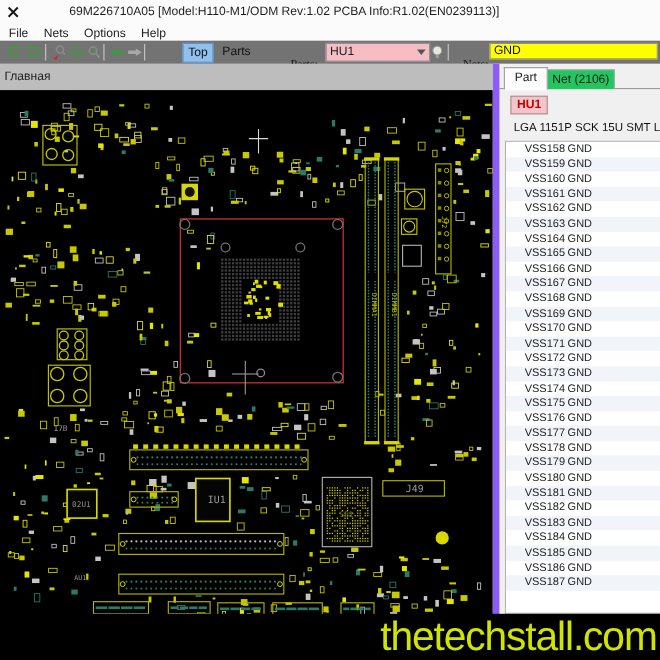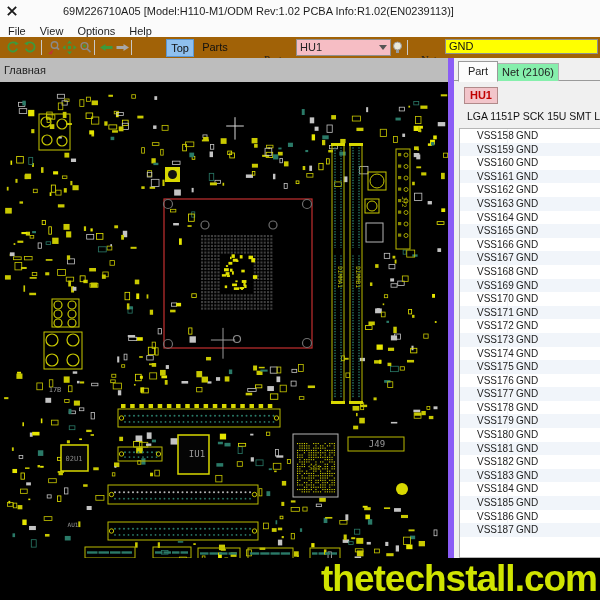--- a/index.html
+++ b/index.html
@@ -9,21 +9,21 @@
   
   .titlebar{position:absolute;left:0;top:0;width:600px;height:21px;background:#fbfbfb;display:flex;align-items:center;}
   .titlebar .appicon{width:12px;height:12px;margin:0 6px 0 6px;flex:0 0 auto;}
   .titlebar .title{font-size:11px;color:#1d1d1d;white-space:nowrap;margin-left:39px;}
 
   
   .menubar{position:absolute;left:0;top:21px;width:600px;height:16px;background:#fbfbfb;display:flex;align-items:flex-end;}
   .menubar .mitem{font-size:11px;color:#1d1d1d;padding:0 6px;margin-left:2px;cursor:default;}
 
   
-  .toolbar{position:absolute;left:0;top:37px;width:600px;height:21px;background:#a16207;border-bottom:1px solid #d8d8d8;}
+  .toolbar{position:absolute;left:0;top:37px;width:600px;height:21px;background:#737373;border-bottom:1px solid #d8d8d8;}
   .tbtn{position:absolute;top:2px;width:17px;height:17px;display:flex;align-items:center;justify-content:center;}
   .tsep{position:absolute;top:3px;width:1px;height:15px;background:#c8c8c8;}
   .topbtn{position:absolute;top:2px;height:16px;font-size:11px;color:#111;display:flex;align-items:center;justify-content:center;}
   #btn-top{left:166px;width:26px;background:var(--top-active,#8fc0ee);border:1px solid #5a96d2;}
   #btn-bottom{left:195px;width:40px;}
   .tlabel{position:absolute;top:12px;height:21px;line-height:21px;font-size:11px;color:#1d1d1d;font-family:Liberation Serif, serif;}
   #parts-label{left:264px;}
   #nets-label{left:421px;}
   .combo{position:absolute;left:296px;top:2px;width:90px;height:15px;background:var(--parts-bg,#f6bdc4);border:1px solid #8f8f8f;font-size:11px;color:#222;line-height:15px;padding-left:3px;}
   .combo .chev{position:absolute;right:3px;top:5px;width:0;height:0;border-left:4px solid transparent;border-right:4px solid transparent;border-top:5px solid #555;}
@@ -34,54 +34,54 @@
   .hometab{position:absolute;left:4px;top:0;height:24px;line-height:24px;font-size:11px;color:#222;}
   .filetab{position:absolute;left:40px;top:2px;height:21px;line-height:21px;background:#fafafa;border:1px solid #9a9a9a;border-bottom:none;font-size:11px;color:#222;padding:0 9px;white-space:nowrap;}
 
   
   .board{position:absolute;left:0;top:82px;width:448px;height:518px;background:#000;}
 
   
   .panel{position:absolute;left:448px;top:58px;width:152px;height:542px;background:#f0f0f0;border-left:6px solid #8b5cf6;}
   .ptab{position:absolute;font-size:11px;color:#222;text-align:center;}
   .ptab-part{left:4px;top:3px;width:38px;height:19px;line-height:19px;background:#fcfcfc;border:1px solid #9a9a9a;border-bottom:1px solid #fcfcfc;z-index:2;}
-  .ptab-net{left:43px;top:5px;width:60px;height:17px;line-height:17px;background:#86efac;border:1px solid #b0b0b0;border-bottom:none;z-index:1;}
+  .ptab-net{left:43px;top:5px;width:60px;height:17px;line-height:17px;background:#22c55e;border:1px solid #b0b0b0;border-bottom:none;z-index:1;}
   .ptabline{position:absolute;left:0;top:22px;width:152px;height:1px;background:#9a9a9a;}
   .partref{position:absolute;left:10px;top:29px;width:32px;height:15px;background:#f2c5ca;border:1px solid #b08a8a;color:var(--ref-red,#c00000);font-weight:bold;font-size:11px;text-align:center;line-height:15px;}
   .partdesc{position:absolute;left:13px;top:52px;width:139px;font-size:10.5px;color:#111;white-space:nowrap;overflow:hidden;}
   .nettable{position:absolute;left:5px;top:70px;width:146px;height:428px;background:#fff;border:1px solid #b5b5b5;border-right:none;overflow:hidden;}
   .thead{display:flex;height:17px;border-bottom:1px solid #cfcfcf;background:#fdfdfd;font-size:10.5px;color:#333;}
   .thead .c1{width:48px;border-right:1px solid #dfdfdf;display:flex;align-items:center;}
   .thead .c1 .pin{margin-left:15px;}
   .thead .sort{font-size:7px;color:#666;margin-left:4px;}
   .thead .c2{padding-left:7px;display:flex;align-items:center;}
   .trow{display:flex;height:13.6px;line-height:13.6px;font-size:10px;color:#222;}
   .trow:nth-child(even){background:#f1f5fa;}
   .trow .c1{width:48px;padding-left:17px;border-right:1px solid #eef2f6;box-sizing:border-box;}
   .trow .c2{padding-left:8px;}
 
   
   .wmband{position:absolute;left:0;top:558px;width:600px;height:42px;background:#000;display:flex;align-items:center;justify-content:flex-end;}
-  .wmband .wm{font-size:37px;font-weight:bold;letter-spacing:-1px;color:var(--wm-color,#d0e400);padding-right:3px;line-height:42px;}
+  .wmband .wm{font-size:37px;font-weight:normal;letter-spacing:-1px;color:var(--wm-color,#d0e400);padding-right:3px;line-height:42px;}
 </style>
 </head>
 <body>
 
 <div id="stage">
 
   <div class="titlebar">
     <svg class="appicon" viewBox="0 0 13 13">
       <path d="M2 2 L11 11 M11 2 L2 11" stroke="#1a1a1a" stroke-width="2" fill="none"></path>
     </svg>
     <span class="title">69M226710A05 [Model:H110-M1/ODM Rev:1.02 PCBA Info:R1.02(EN0239113)]</span>
   </div>
 
   <div class="menubar">
     <span class="mitem">File</span>
-    <span class="mitem">View</span>
+    <span class="mitem">Nets</span>
     <span class="mitem">Options</span>
     <span class="mitem">Help</span>
   </div>
 
   <div class="toolbar">
     <div class="tbtn" style="left:4px">
       <svg width="15" height="15" viewBox="0 0 15 15">
           <path d="M11.8 4.4 A4.6 4.6 0 1 0 12.2 8.6" fill="none" stroke="#3d9a3d" stroke-width="1.8"></path>
           <path d="M9.6 1.2 L10.4 5.2 L13.8 3.4 Z" fill="#3d9a3d"></path>
         </svg>

